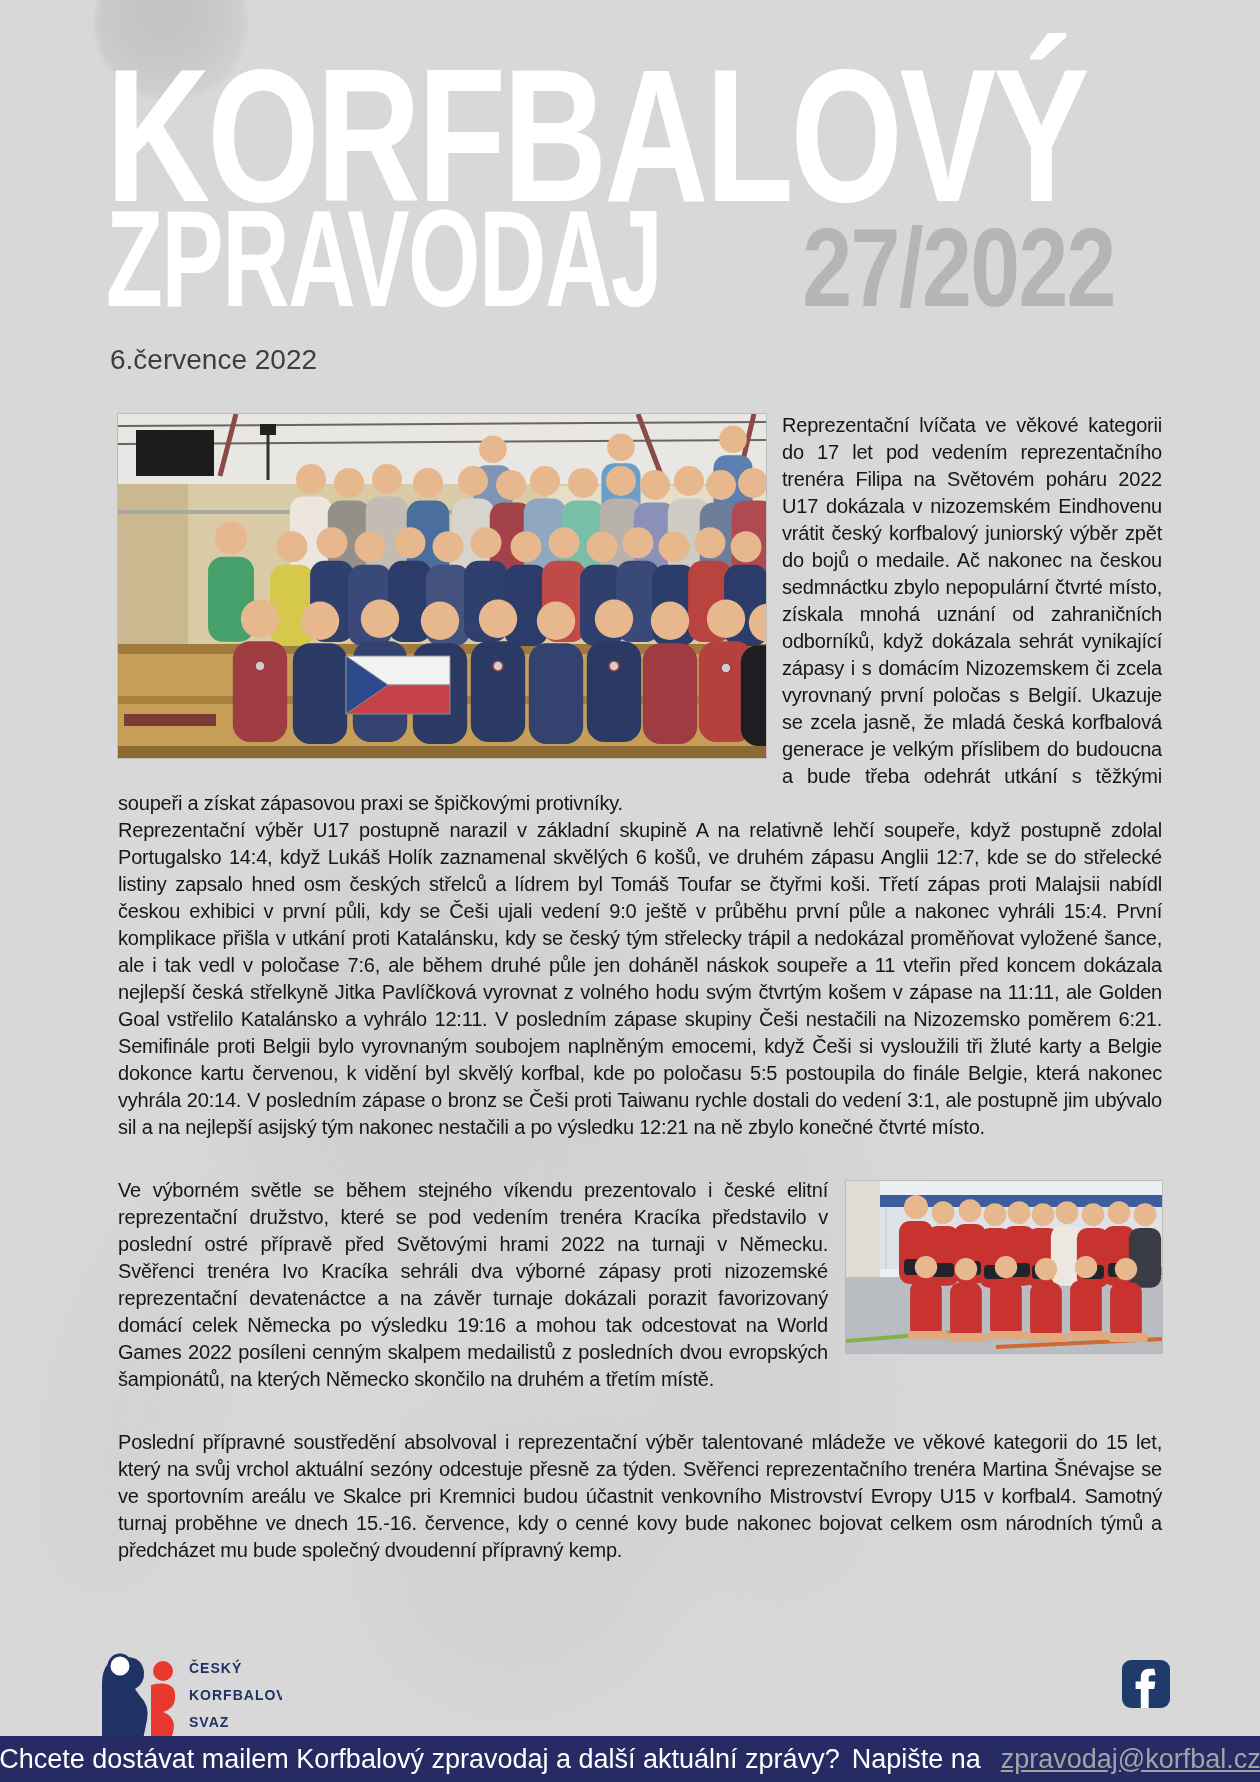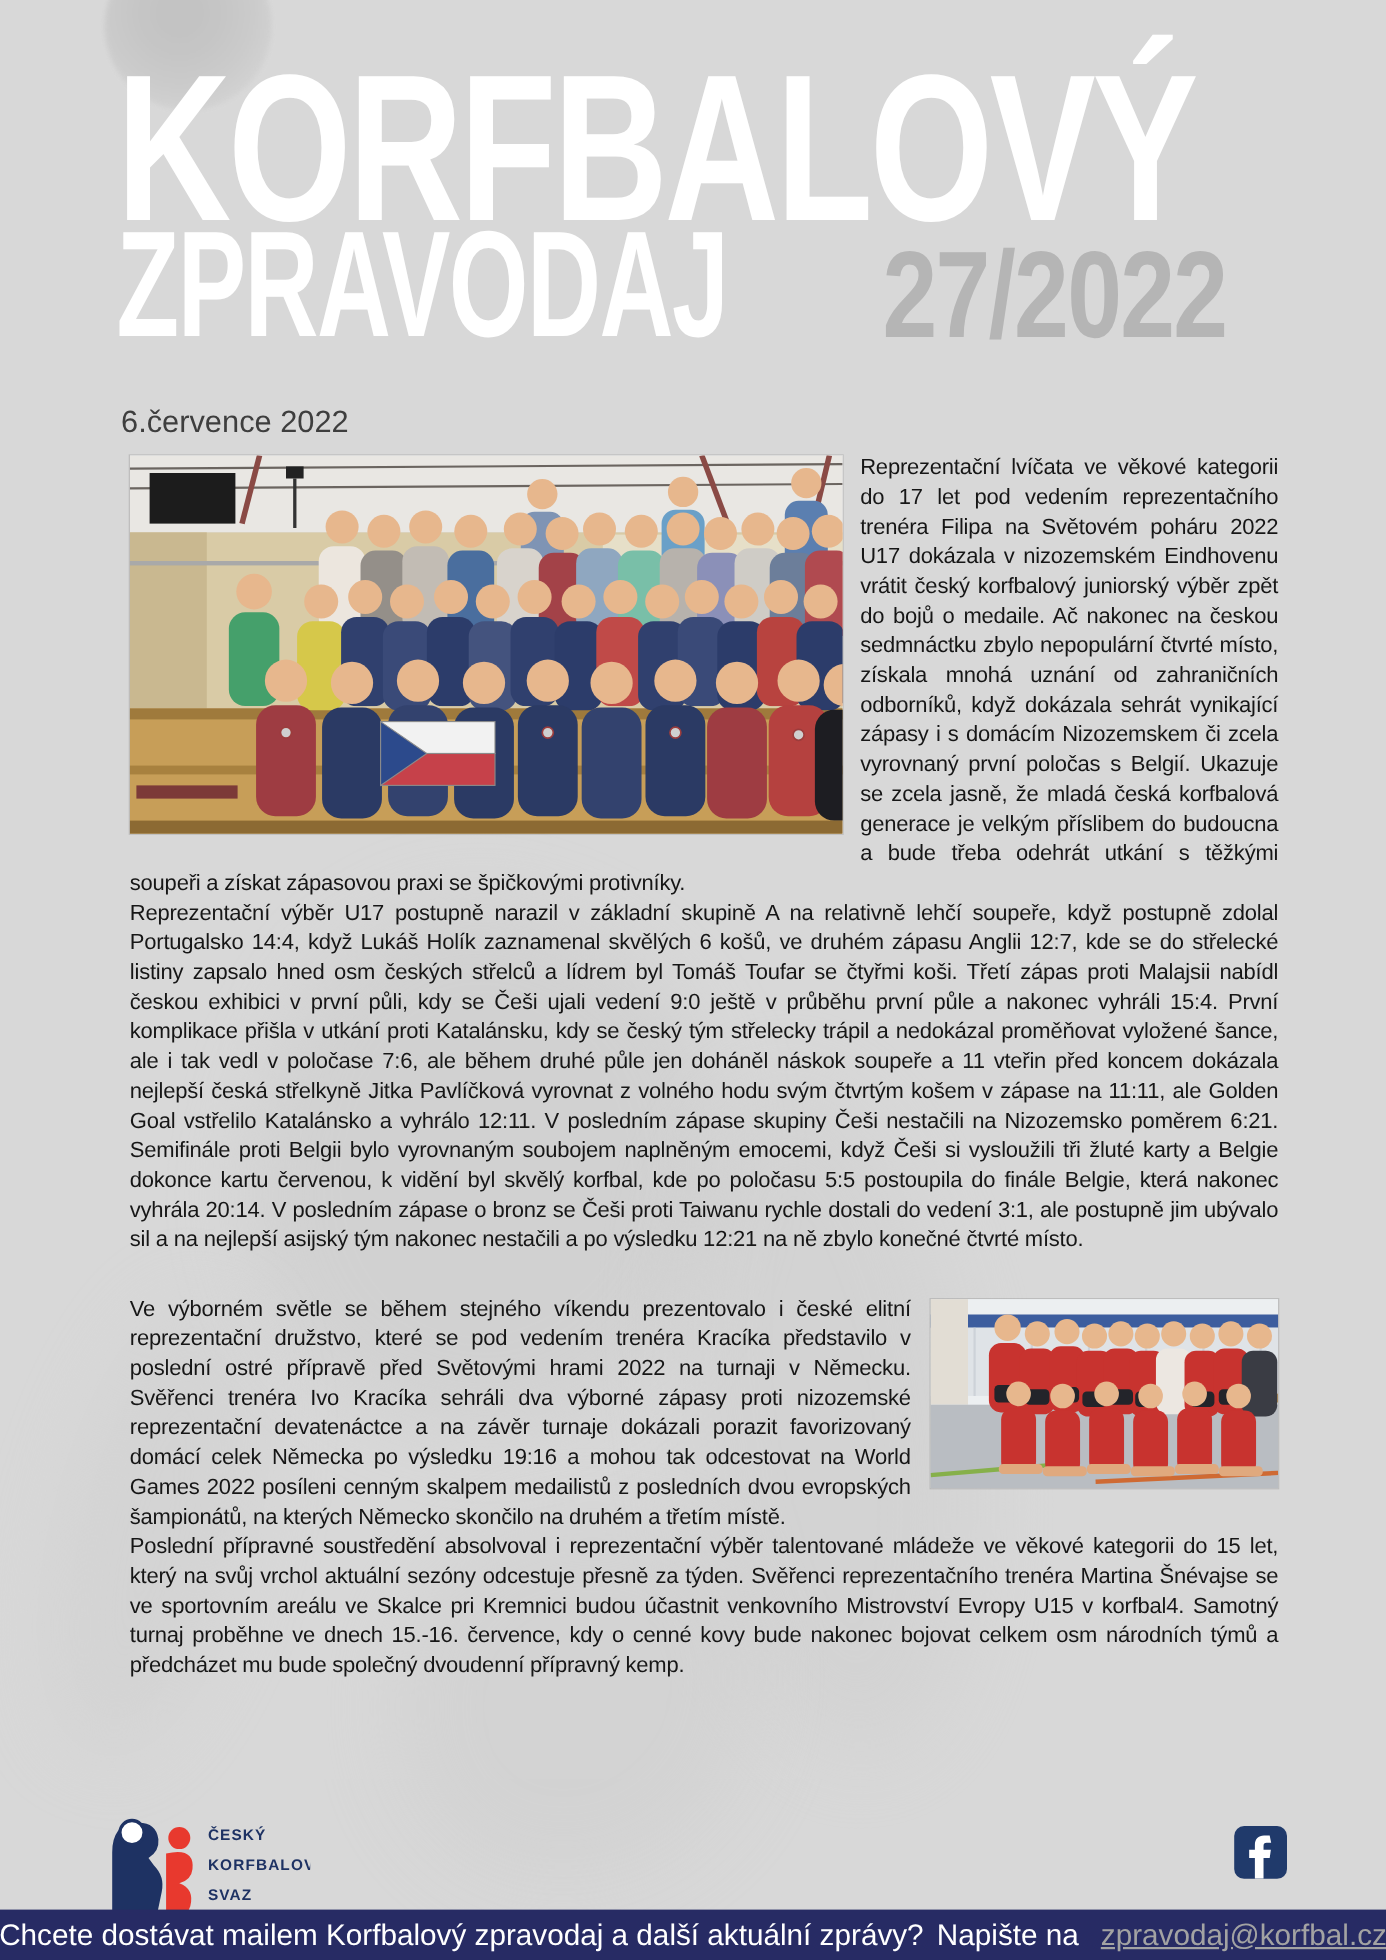--- a/index.html
+++ b/index.html
@@ -25,29 +25,29 @@
   
   .title-line1{position:absolute;left:106px;top:40px;font-size:190px;line-height:1;
     font-weight:700;color:#ffffff;letter-spacing:-4px;white-space:nowrap;
     transform:scaleX(.76);transform-origin:left top;}
   .title-line2{position:absolute;left:106px;top:190px;font-size:137px;line-height:1;
     font-weight:700;color:#ffffff;letter-spacing:-2px;white-space:nowrap;
     transform:scaleX(.68);transform-origin:left top;}
   .issue{position:absolute;right:145px;top:212px;font-size:112px;line-height:1;
     font-weight:700;color:#b5b5b5;letter-spacing:-2px;white-space:nowrap;
     transform:scaleX(.80);transform-origin:right top;}
-  .issue-date{position:absolute;left:110px;top:344px;font-size:28px;color:#3e3e3e;margin-top:24px;}
+  .issue-date{position:absolute;left:110px;top:344px;font-size:28px;color:#3e3e3e;}
 
   
   .article{position:absolute;left:118px;top:412px;width:1044px;
     font-size:20px;line-height:27px;letter-spacing:-.2px;text-align:justify;}
   .para{overflow:visible;}
   .p2{}
   .p3{margin-top:36px;}
-  .p4{}
+  .p4{margin-top:36px;}
   .photo{display:block;}
   .photo svg{display:block;width:100%;height:100%;}
   .photo1{float:left;width:648px;height:344px;margin:2px 16px 8px 0;
     box-shadow:0 0 0 1px rgba(0,0,0,.12);}
   .photo2{float:right;width:316px;height:172px;margin:4px 0 10px 18px;
     box-shadow:0 0 0 1px rgba(0,0,0,.12);}
 
   
   .logo{position:absolute;left:92px;top:1650px;width:190px;height:100px;}
   .website{position:absolute;left:0;right:0;top:1757px;text-align:center;

